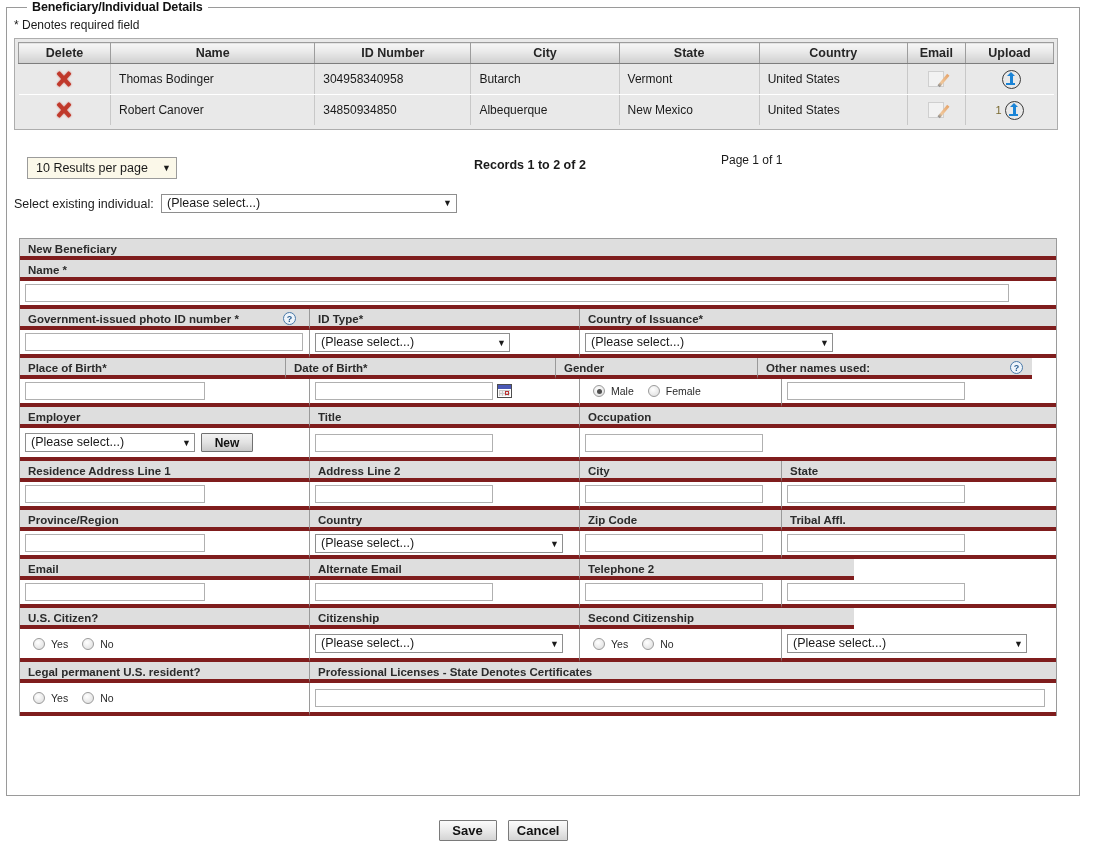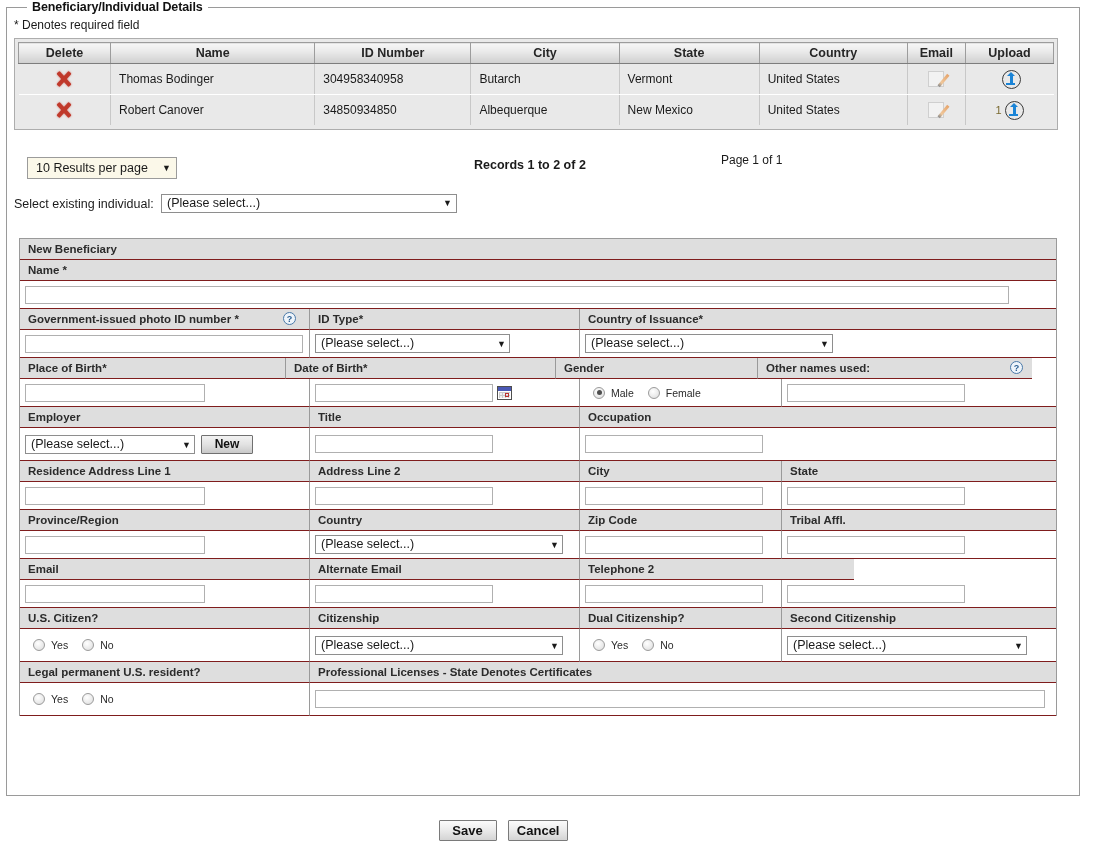--- a/index.html
+++ b/index.html
@@ -239,21 +239,21 @@
     top: 238px;
     width: 1038px;
     border: 1px solid #9a9a9a;
     border-bottom: none;
     box-sizing: border-box;
   }
   .hdr-row, .inp-row { display: flex; width: 100%; }
   .cell {
     box-sizing: border-box;
     border-right: 1px solid #9a9a9a;
-    border-bottom: 1px solid #7f1d1d;
+    border-bottom: 4px solid #7f1d1d;
     overflow: hidden;
   }
   .cell:last-child { border-right: none; }
   .hdr {
     background: #dedede;
     height: 21px;
     line-height: 21px;
     padding: 0 0 0 8px;
     font-size: 11.5px;
     font-weight: bold;
@@ -661,21 +661,20 @@
         <input class="txt" style="width: 178px;" value="">
       </div>
       <div class="cell inp" style="width:274px">
         <input class="txt" style="width: 178px;" value="">
       </div>
     </div>
 
     <div class="hdr-row">
       <div class="cell hdr" style="width:290px">U.S. Citizen?</div>
       <div class="cell hdr" style="width:270px">Citizenship</div>
-      <div class="cell hdr" style="width:202px">Dual Citizenship?</div>
       <div class="cell hdr" style="width:274px">Second Citizenship</div>
     </div>
     <div class="inp-row">
       <div class="cell inp tall" style="width:290px">
         <div class="radio-grp">
           <span class="radio"></span>
           <span class="rlabel">Yes</span>
           <span class="radio"></span>
           <span class="rlabel">No</span>
         </div>

